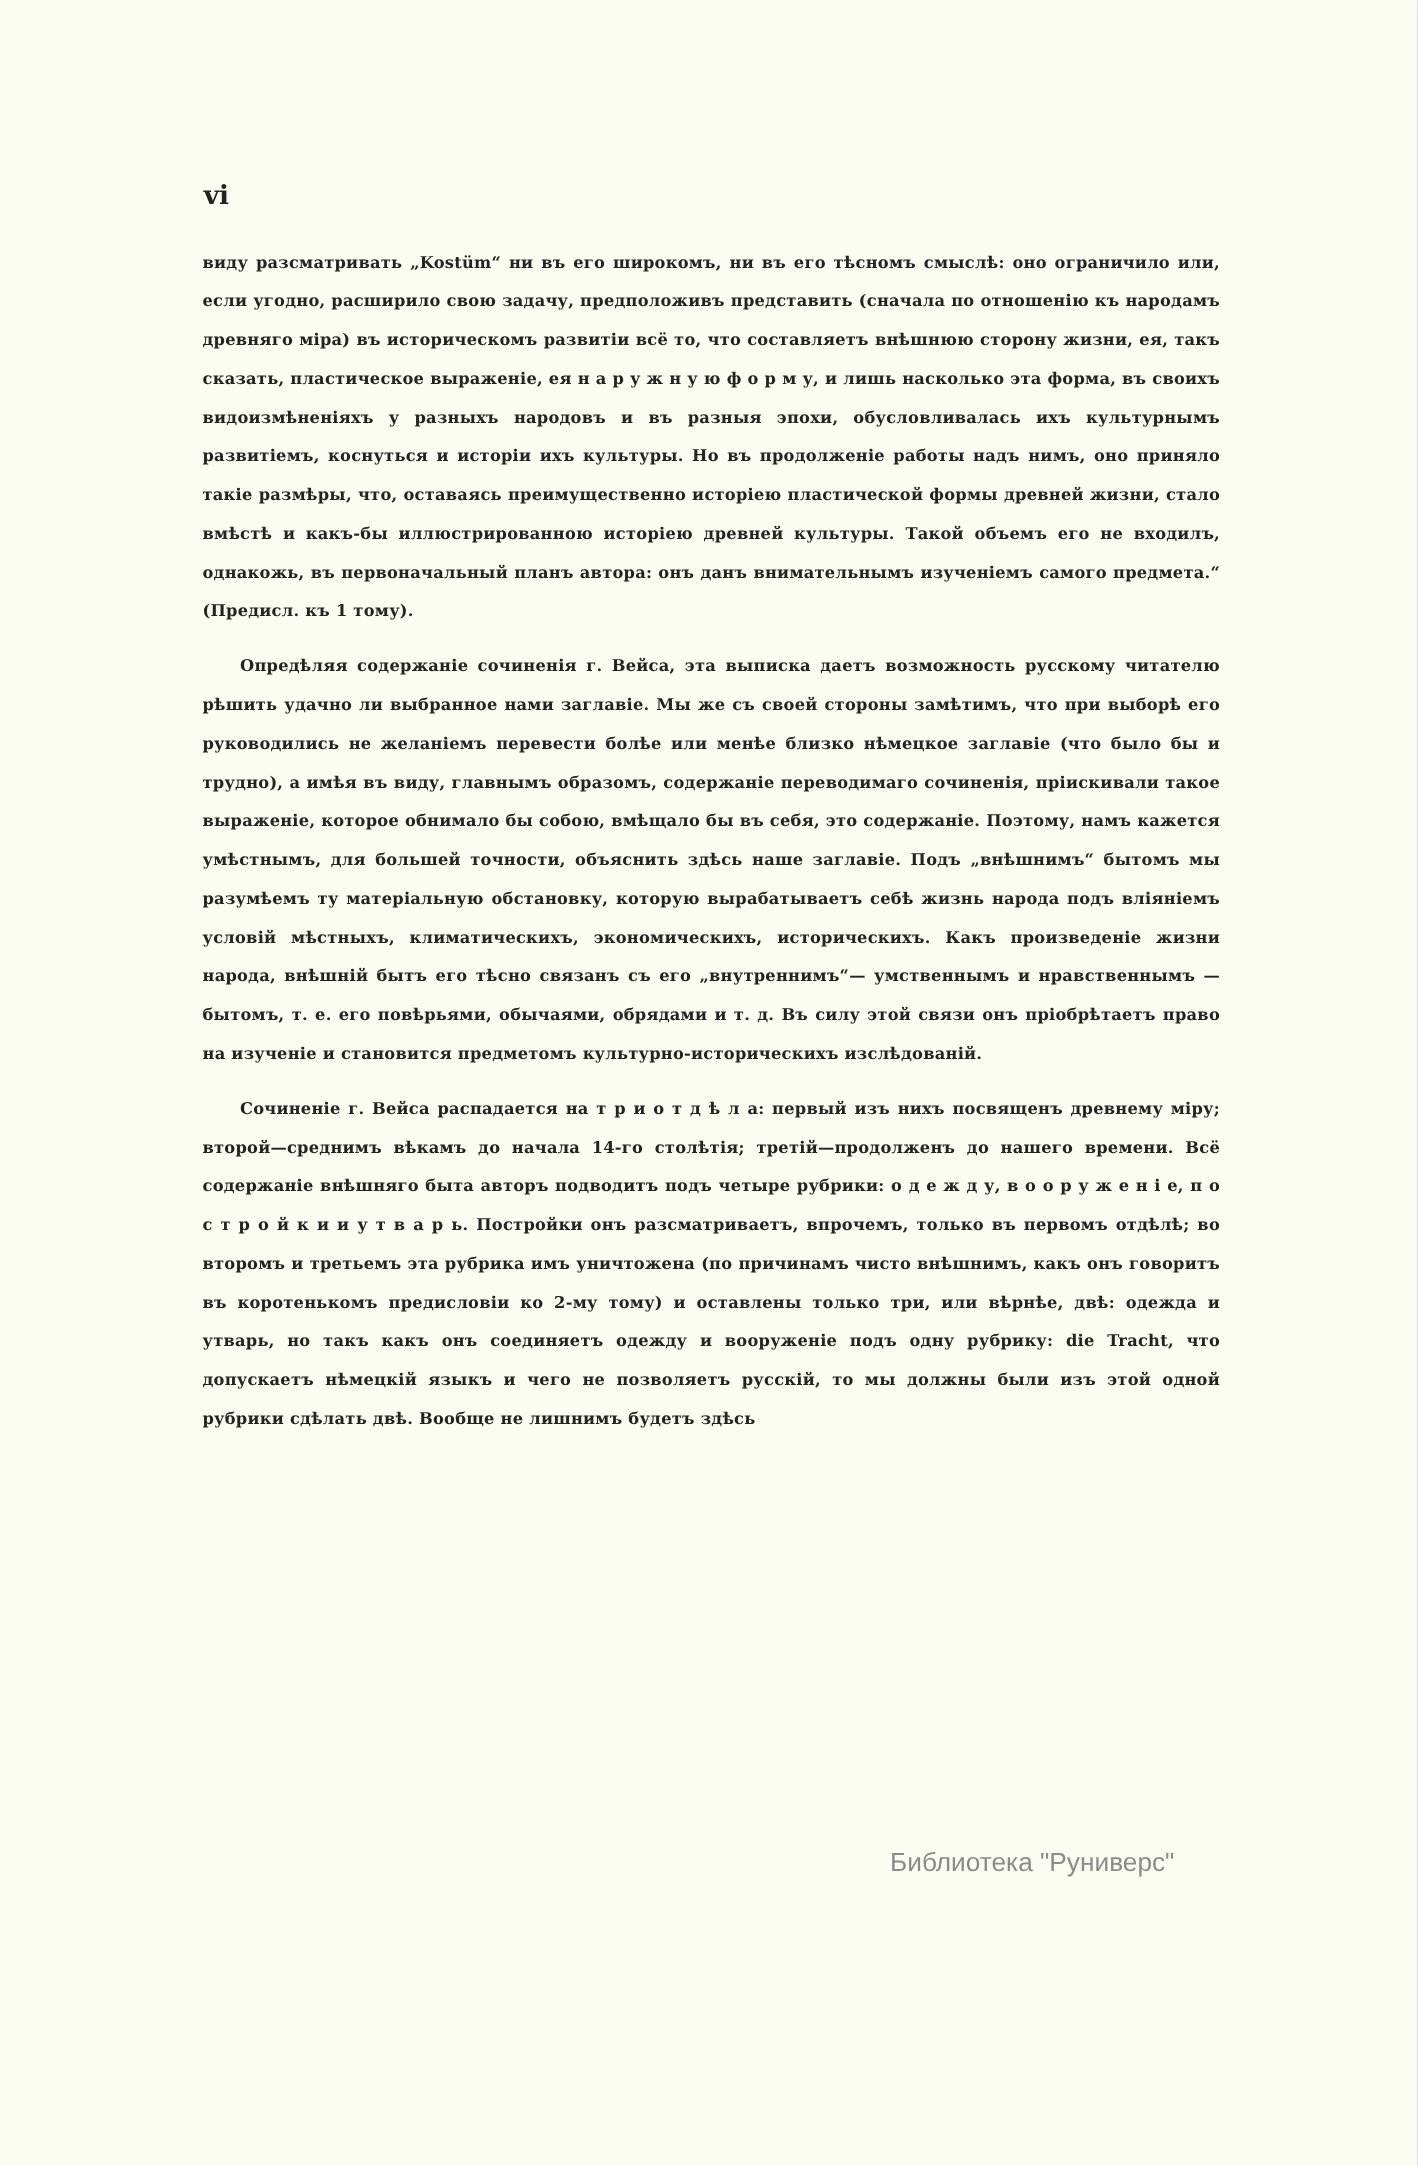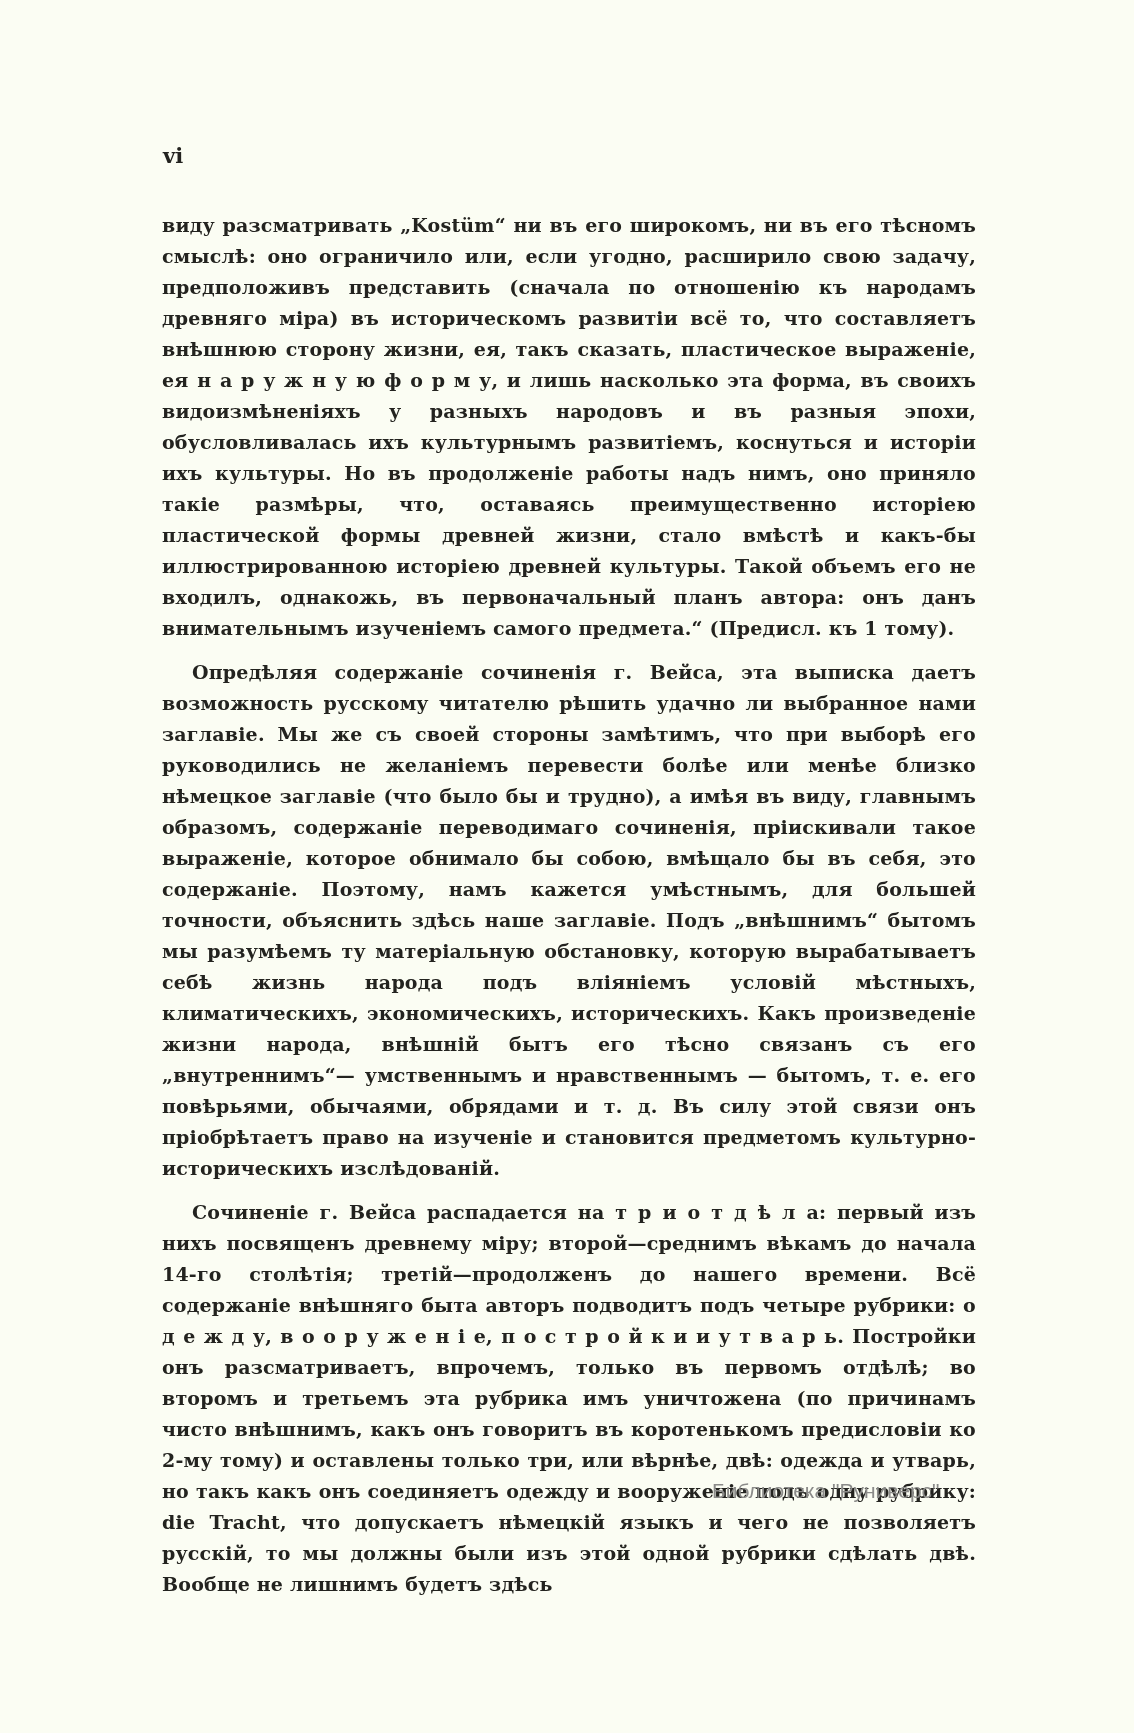--- a/index.html
+++ b/index.html
@@ -20,26 +20,26 @@
     position: absolute;
     top: 143px;
     left: 163px;
     font-family: "DejaVu Serif", serif;
     font-weight: bold;
     font-size: 21px;
     color: #23231f;
   }
   .text-block {
     position: absolute;
-    top: 210px;
+    top: 195px;
     left: 162px;
     width: 814px;
     font-family: "DejaVu Serif", serif;
     font-weight: bold;
-    font-size: 19px;
+    font-size: 13px;
     line-height: 31px;
     color: #23231f;
     text-align: justify;
     letter-spacing: 0.2px;
   }
   .para {
     margin: 0 0 13px 0;
     text-indent: 30px;
   }
   .para.no-indent {

